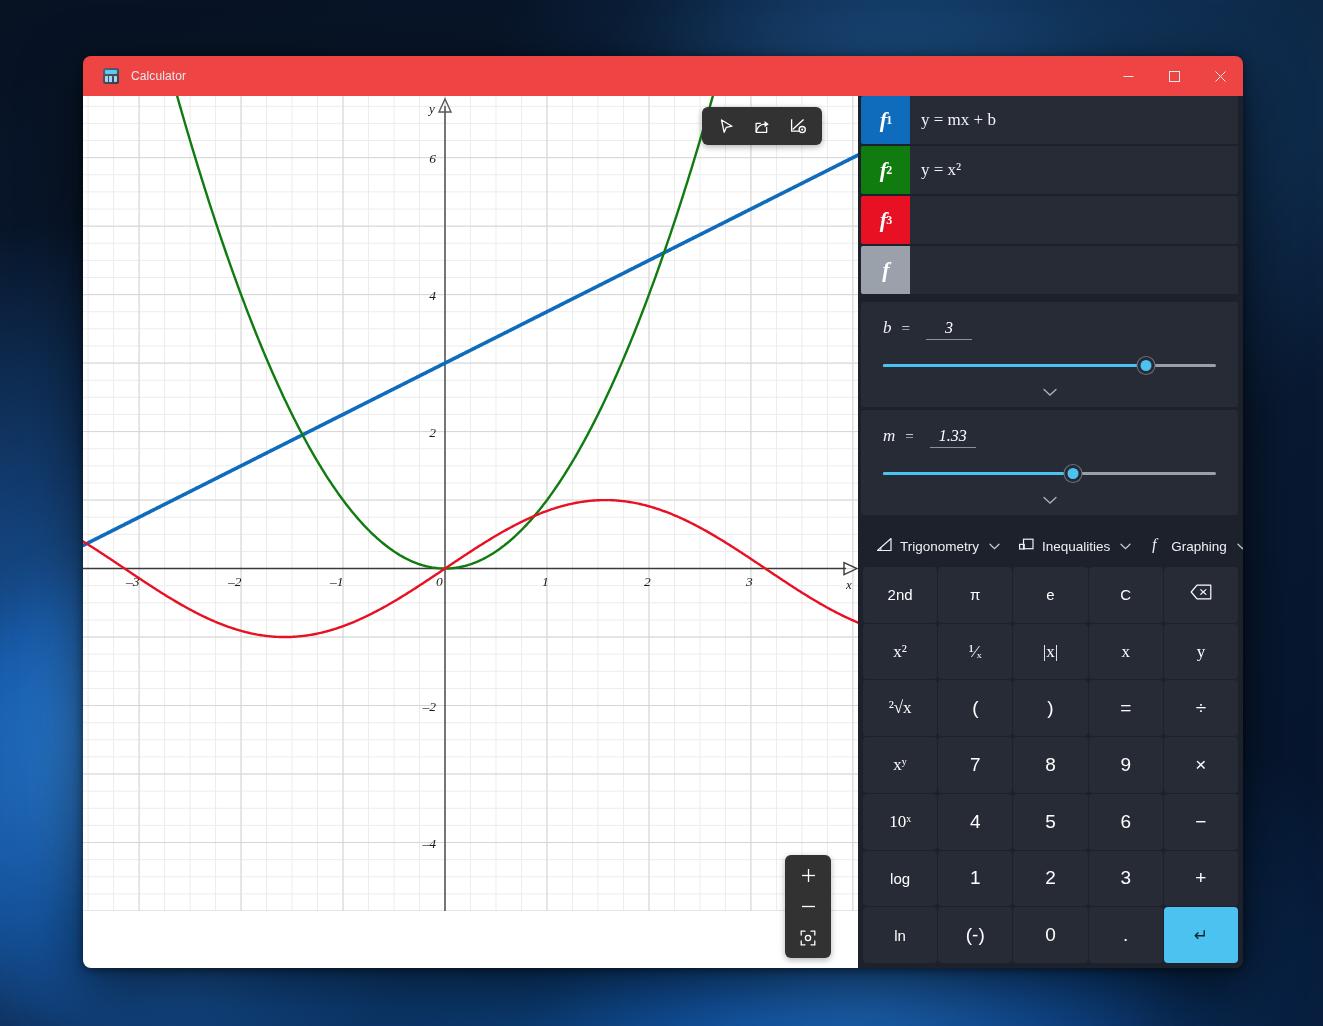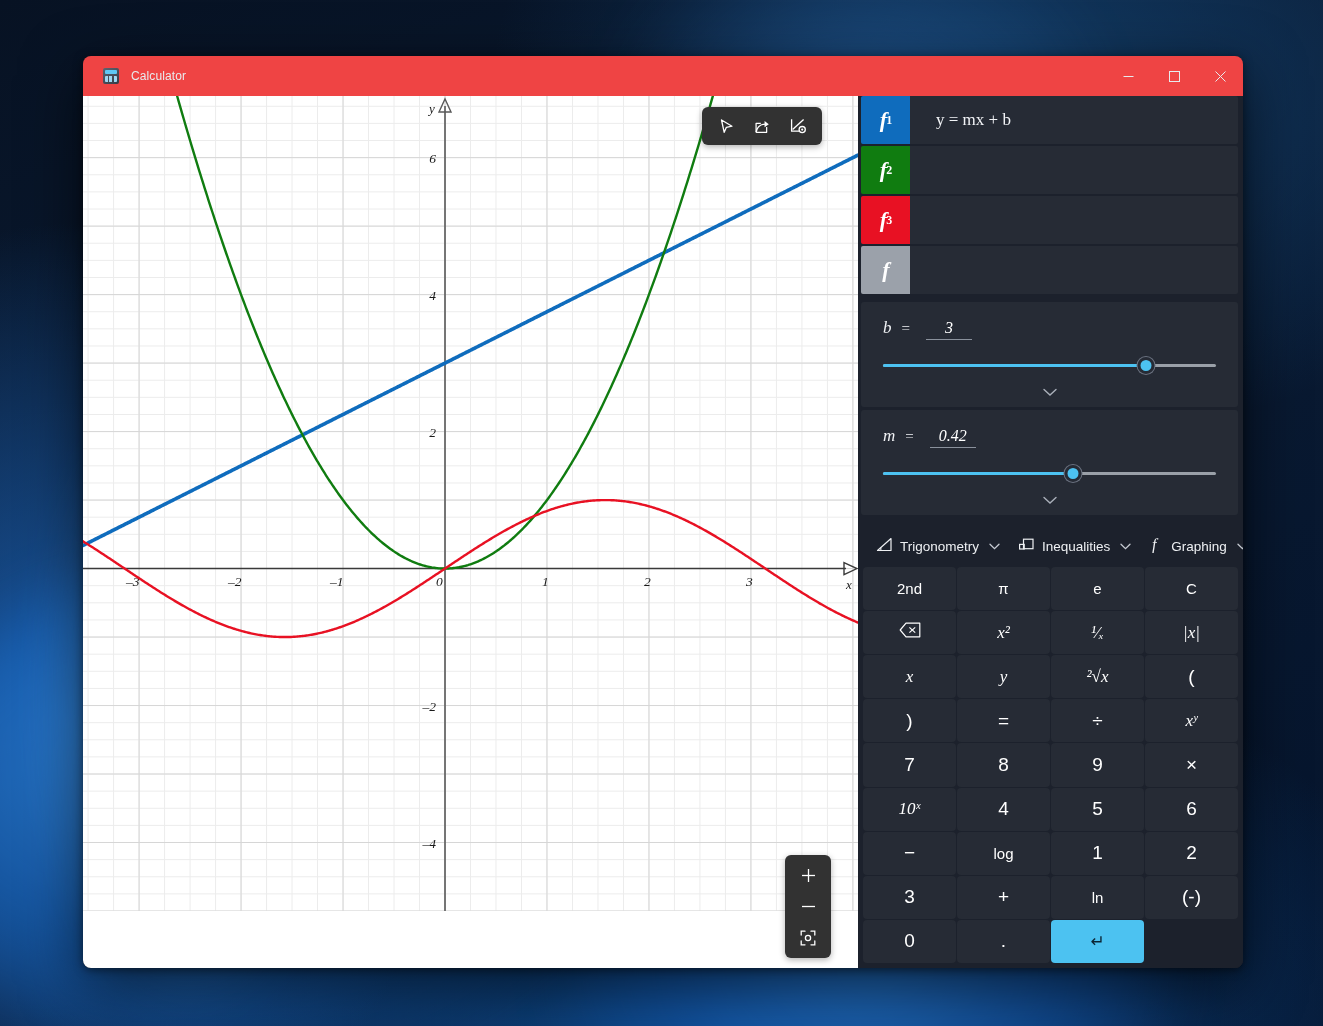--- a/index.html
+++ b/index.html
@@ -136,21 +136,21 @@
     background: #262b35; margin-bottom: 2px; border-radius: 2px;
     overflow: hidden;
   }
   .eq-badge {
     width: 49px; flex: 0 0 49px; display:flex; align-items:center; justify-content:center;
     color: #fff; font-family:"Liberation Serif", serif; font-style: italic;
     font-size: 22px; font-weight: 600; letter-spacing: -1px;
   }
   .eq-badge sub { font-size: 12px; font-style: normal; vertical-align: -3px; }
   .eq-expr {
-    flex: 1; display: flex; align-items: center; padding-left: 26px;
+    flex: 1; display: flex; align-items: center; padding-left: 11px;
     color: #f2f4f7; font-family:"Liberation Serif", serif; font-size: 17px;
   }
   .eq-expr.placeholder {
     color: #c9ced8; font-family:"Liberation Sans", sans-serif; font-size: 14.5px;
     font-style: normal;
   }
 
   
   #variables { margin-top: 6px; }
   .var-card {
@@ -194,31 +194,31 @@
   }
   .kt-item {
     display:flex; align-items:center; gap:7px; padding: 6px 9px; border-radius:4px;
     color:#eef0f3; font-size: 13.5px; white-space: nowrap; justify-content: space-between;
   }
   .kt-chev { color:#c6cbd3; font-size: 10px; margin-left: 3px; }
 
   
   #keypad {
     flex: 1; display: grid;
-    grid-template-columns: repeat(4, 1fr);
+    grid-template-columns: repeat(5, 1fr);
     grid-auto-rows: 1fr;
     gap: 1px; padding: 2px 0 5px 2px;
   }
   .key {
     background: #262b35; border-radius: 4px;
     display:flex; align-items:center; justify-content:center;
     color: #ffffff; font-size: 17px;
     user-select:none;
   }
-  .key.func { font-family:"Liberation Serif", serif; font-style: italic; font-size: 17px; }
+  .key.func { font-family:"Liberation Serif", serif; font-size: 17px; }
   .key.fn-txt { font-size: 15px; font-style: normal; font-family:"Liberation Sans", sans-serif; }
   .key.digit { font-size: 19px; }
   .key.op { font-size: 19px; }
   .key.enter { background: #4cc2f1; color:#0b2433; }
 </style>
 </head>
 <body>
 
 <div id="desktop">
   <div class="swirl sw3"></div>
@@ -455,20 +455,21 @@
               <span>f</span>
               <sub>1</sub>
             </div>
             <div class="eq-expr">y = mx + b</div>
           </div>
           <div class="eq-row">
             <div class="eq-badge" style="background: rgb(16, 124, 16);">
               <span>f</span>
               <sub>2</sub>
             </div>
+            <div class="eq-expr">y = x²</div>
           </div>
           <div class="eq-row">
             <div class="eq-badge" style="background: rgb(232, 17, 35);">
               <span>f</span>
               <sub>3</sub>
             </div>
           </div>
           <div class="eq-row">
             <div class="eq-badge" style="background: rgb(155, 161, 170);">
               <span>f</span>
@@ -492,21 +493,21 @@
             <div class="var-expand">
               <svg width="14" height="9" viewBox="0 0 14 9">
                 <path d="M1 1.5 L7 7 L13 1.5" fill="none" stroke="currentColor" stroke-width="1.4" stroke-linecap="round"></path>
               </svg>
             </div>
           </div>
           <div class="var-card">
             <div class="var-head">
               <span class="var-name">m</span>
               <span class="var-eq">=</span>
-              <span class="var-value">0.42</span>
+              <span class="var-value">1.33</span>
             </div>
             <div class="var-slider">
               <div class="slider-track"></div>
               <div class="slider-fill" style="width:57%"></div>
               <div class="slider-thumb" style="left:57%"></div>
             </div>
             <div class="var-expand">
               <svg width="14" height="9" viewBox="0 0 14 9">
                 <path d="M1 1.5 L7 7 L13 1.5" fill="none" stroke="currentColor" stroke-width="1.4" stroke-linecap="round"></path>
               </svg>

